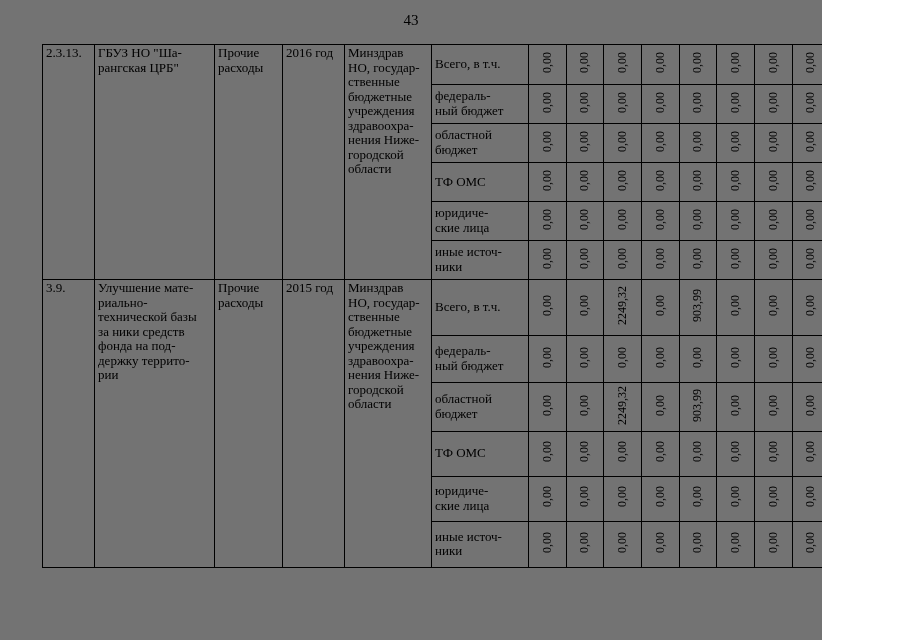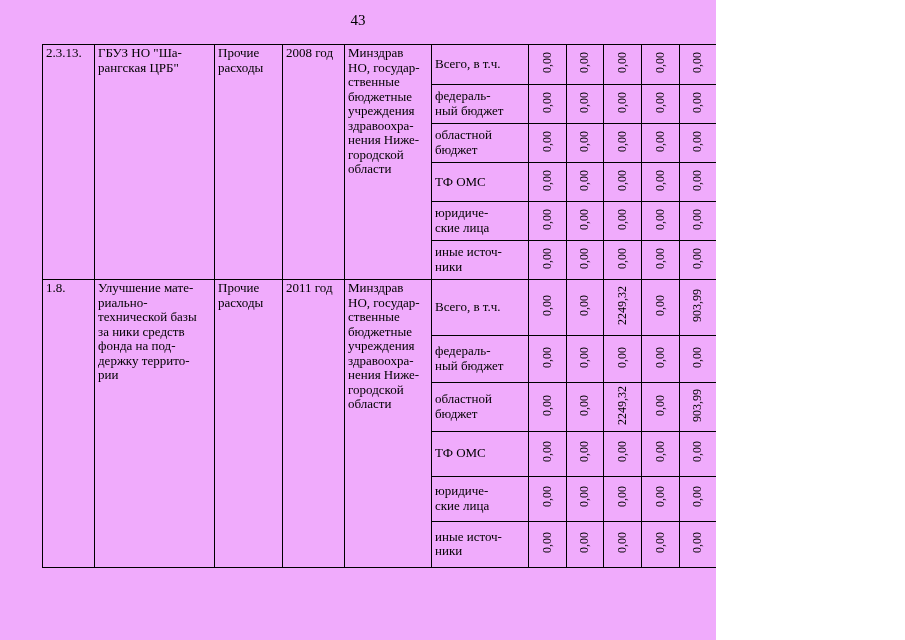--- a/index.html
+++ b/index.html
@@ -1,17 +1,17 @@
 <!DOCTYPE html>
 <html><head>
 <meta charset="utf-8">
 <style>
   html,body{margin:0;padding:0;background:#fff;}
   .page{
-    position:relative;width:716px;height:640px;background:#f0abfc;
+    position:relative;width:822px;height:640px;background:#737373;
     font-family:"Liberation Serif","DejaVu Serif",serif;color:#000;overflow:hidden;
   }
   .pagenum{
     position:absolute;top:12px;left:0;right:0;text-align:center;
     font-size:15px;
   }
   table.budget{
     position:absolute;left:42px;top:44px;width:826px;
     border-collapse:collapse;table-layout:fixed;
   }
@@ -71,21 +71,21 @@
         <col>
     </colgroup>
     <tbody>
 
       <tr class="r40">
         <td class="main" rowspan="6">2.3.13.</td>
         <td class="main" rowspan="6">ГБУЗ НО "Ша-
 рангская ЦРБ"</td>
         <td class="main" rowspan="6">Прочие
 расходы</td>
-        <td class="main" rowspan="6">2008 год</td>
+        <td class="main" rowspan="6">2016 год</td>
         <td class="main" rowspan="6">Минздрав
 НО, государ-
 ственные
 бюджетные
 учреждения
 здравоохра-
 нения Ниже-
 городской
 области</td>
         <td class="lbl">Всего, в т.ч.</td>
@@ -158,31 +158,31 @@
           <td class="v"><span class="vt">0,00</span></td>
           <td class="v"><span class="vt">0,00</span></td>
           <td class="v"><span class="vt">0,00</span></td>
           <td class="v"><span class="vt">0,00</span></td>
           <td class="v"><span class="vt">0,00</span></td>
           <td class="v"><span class="vt">0,00</span></td>
           <td class="v"><span class="vt">0,00</span></td>
       </tr>
 
       <tr class="r56">
-        <td class="main" rowspan="6">1.8.</td>
+        <td class="main" rowspan="6">3.9.</td>
         <td class="main" rowspan="6">Улучшение мате-
 риально-
 технической базы
 за ники средств
 фонда на под-
 держку террито-
 рии</td>
         <td class="main" rowspan="6">Прочие
 расходы</td>
-        <td class="main" rowspan="6">2011 год</td>
+        <td class="main" rowspan="6">2015 год</td>
         <td class="main" rowspan="6">Минздрав
 НО, государ-
 ственные
 бюджетные
 учреждения
 здравоохра-
 нения Ниже-
 городской
 области</td>
         <td class="lbl">Всего, в т.ч.</td>

